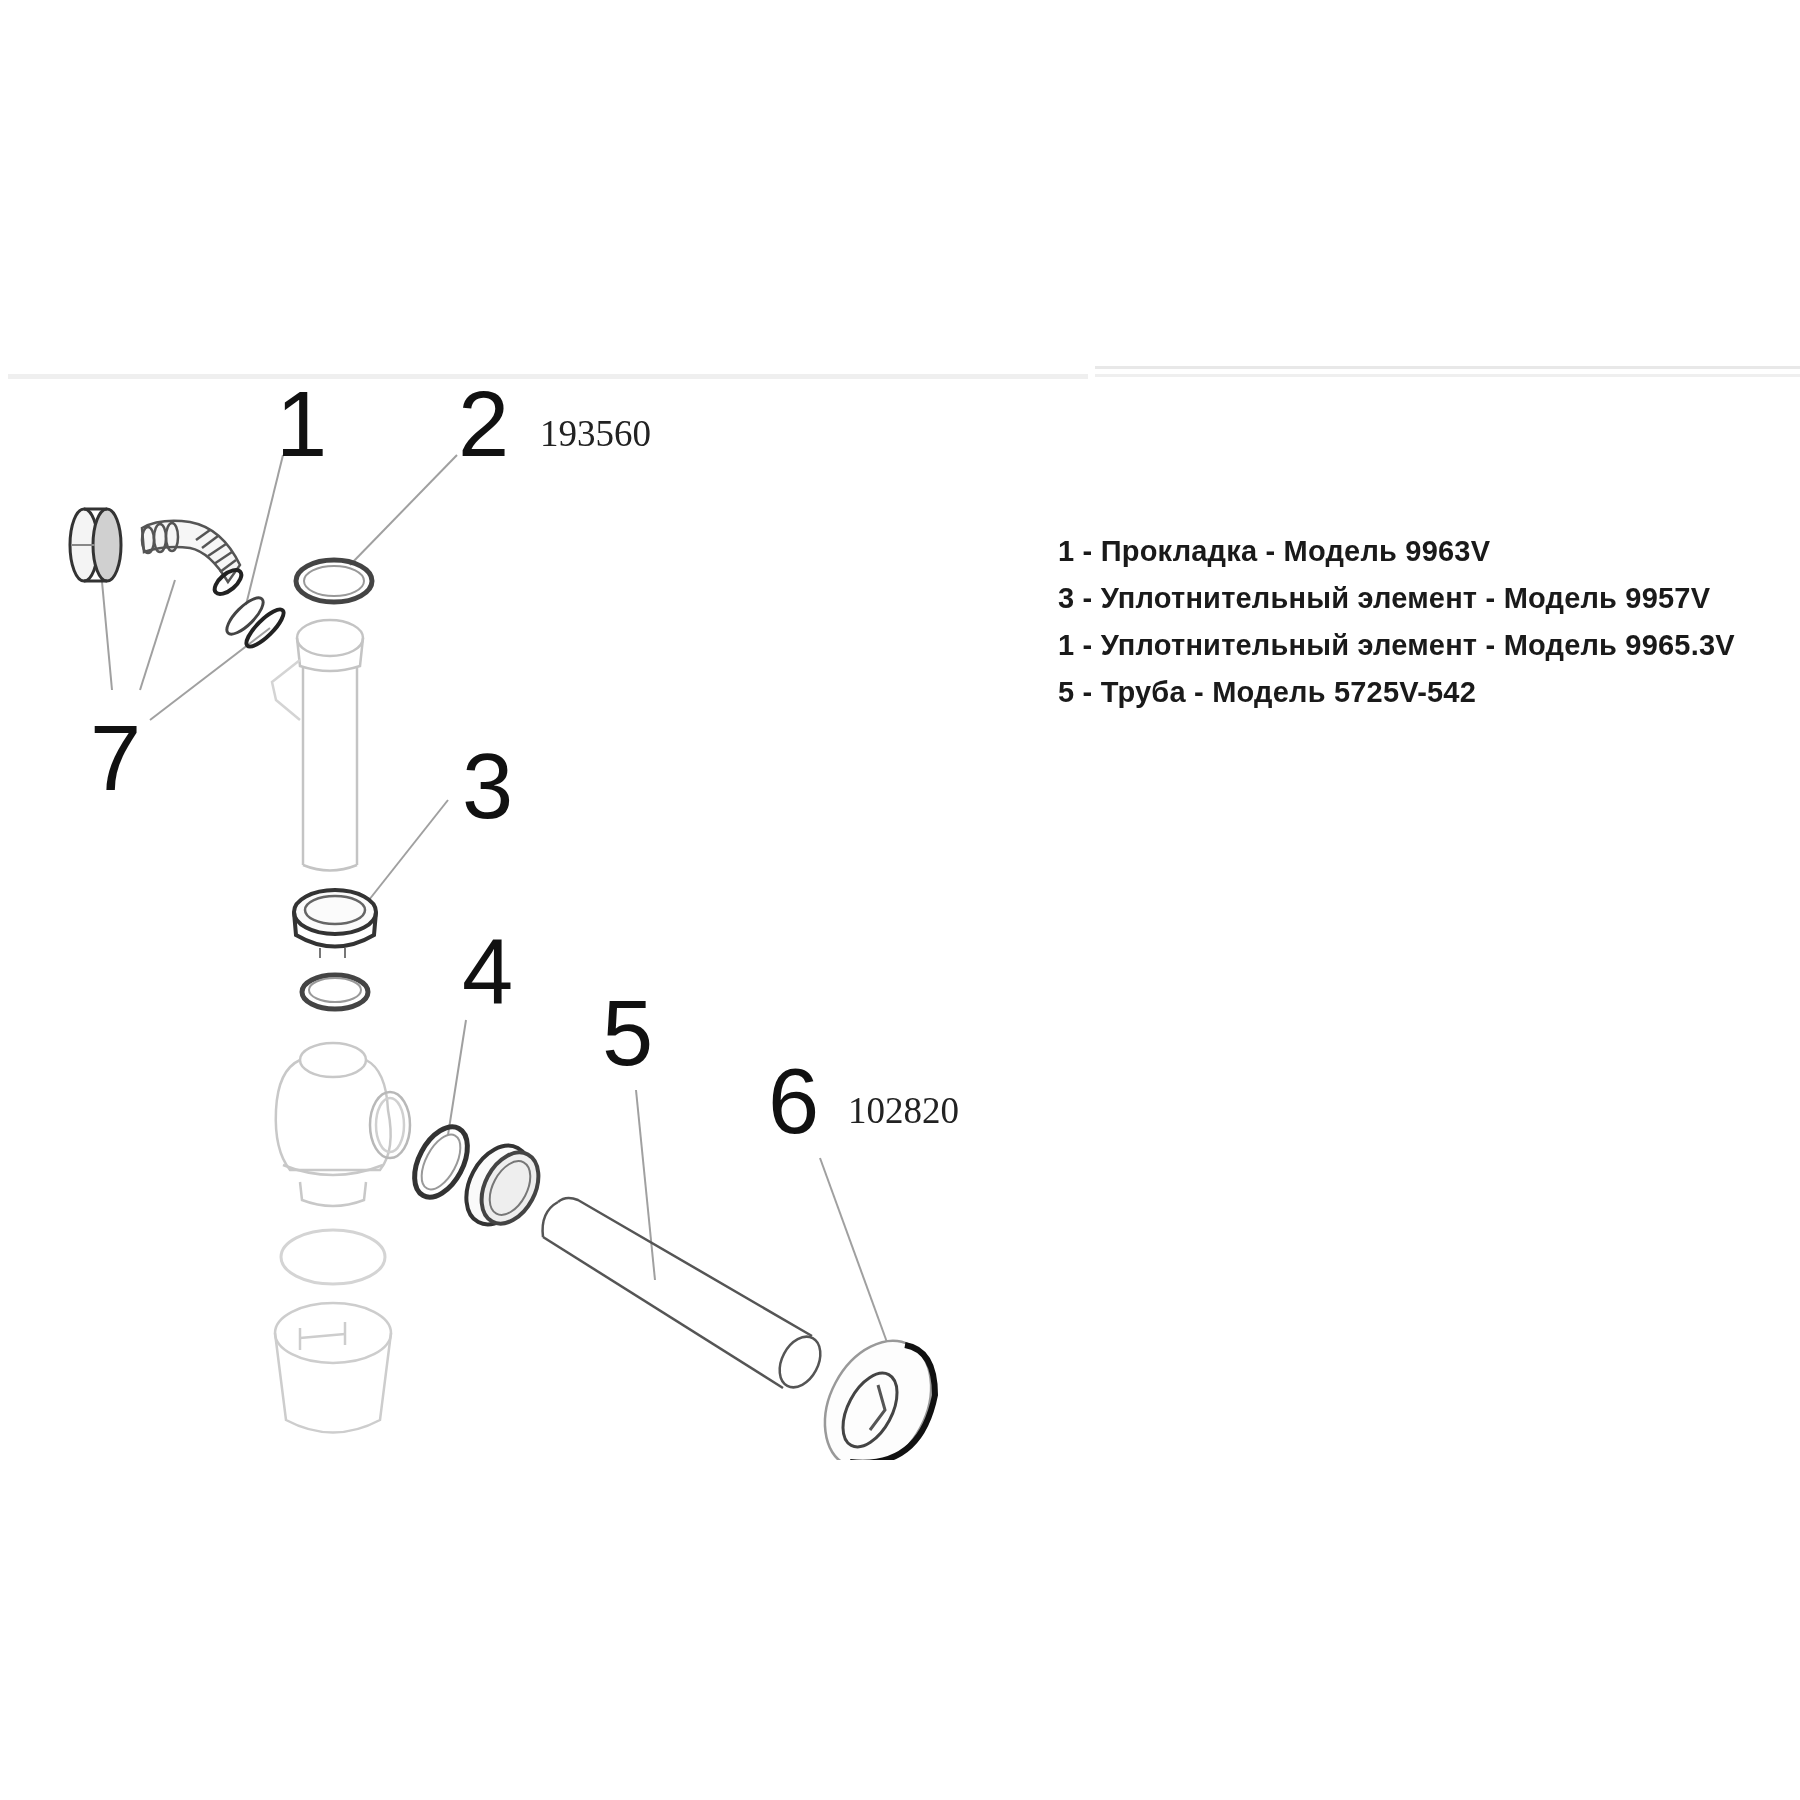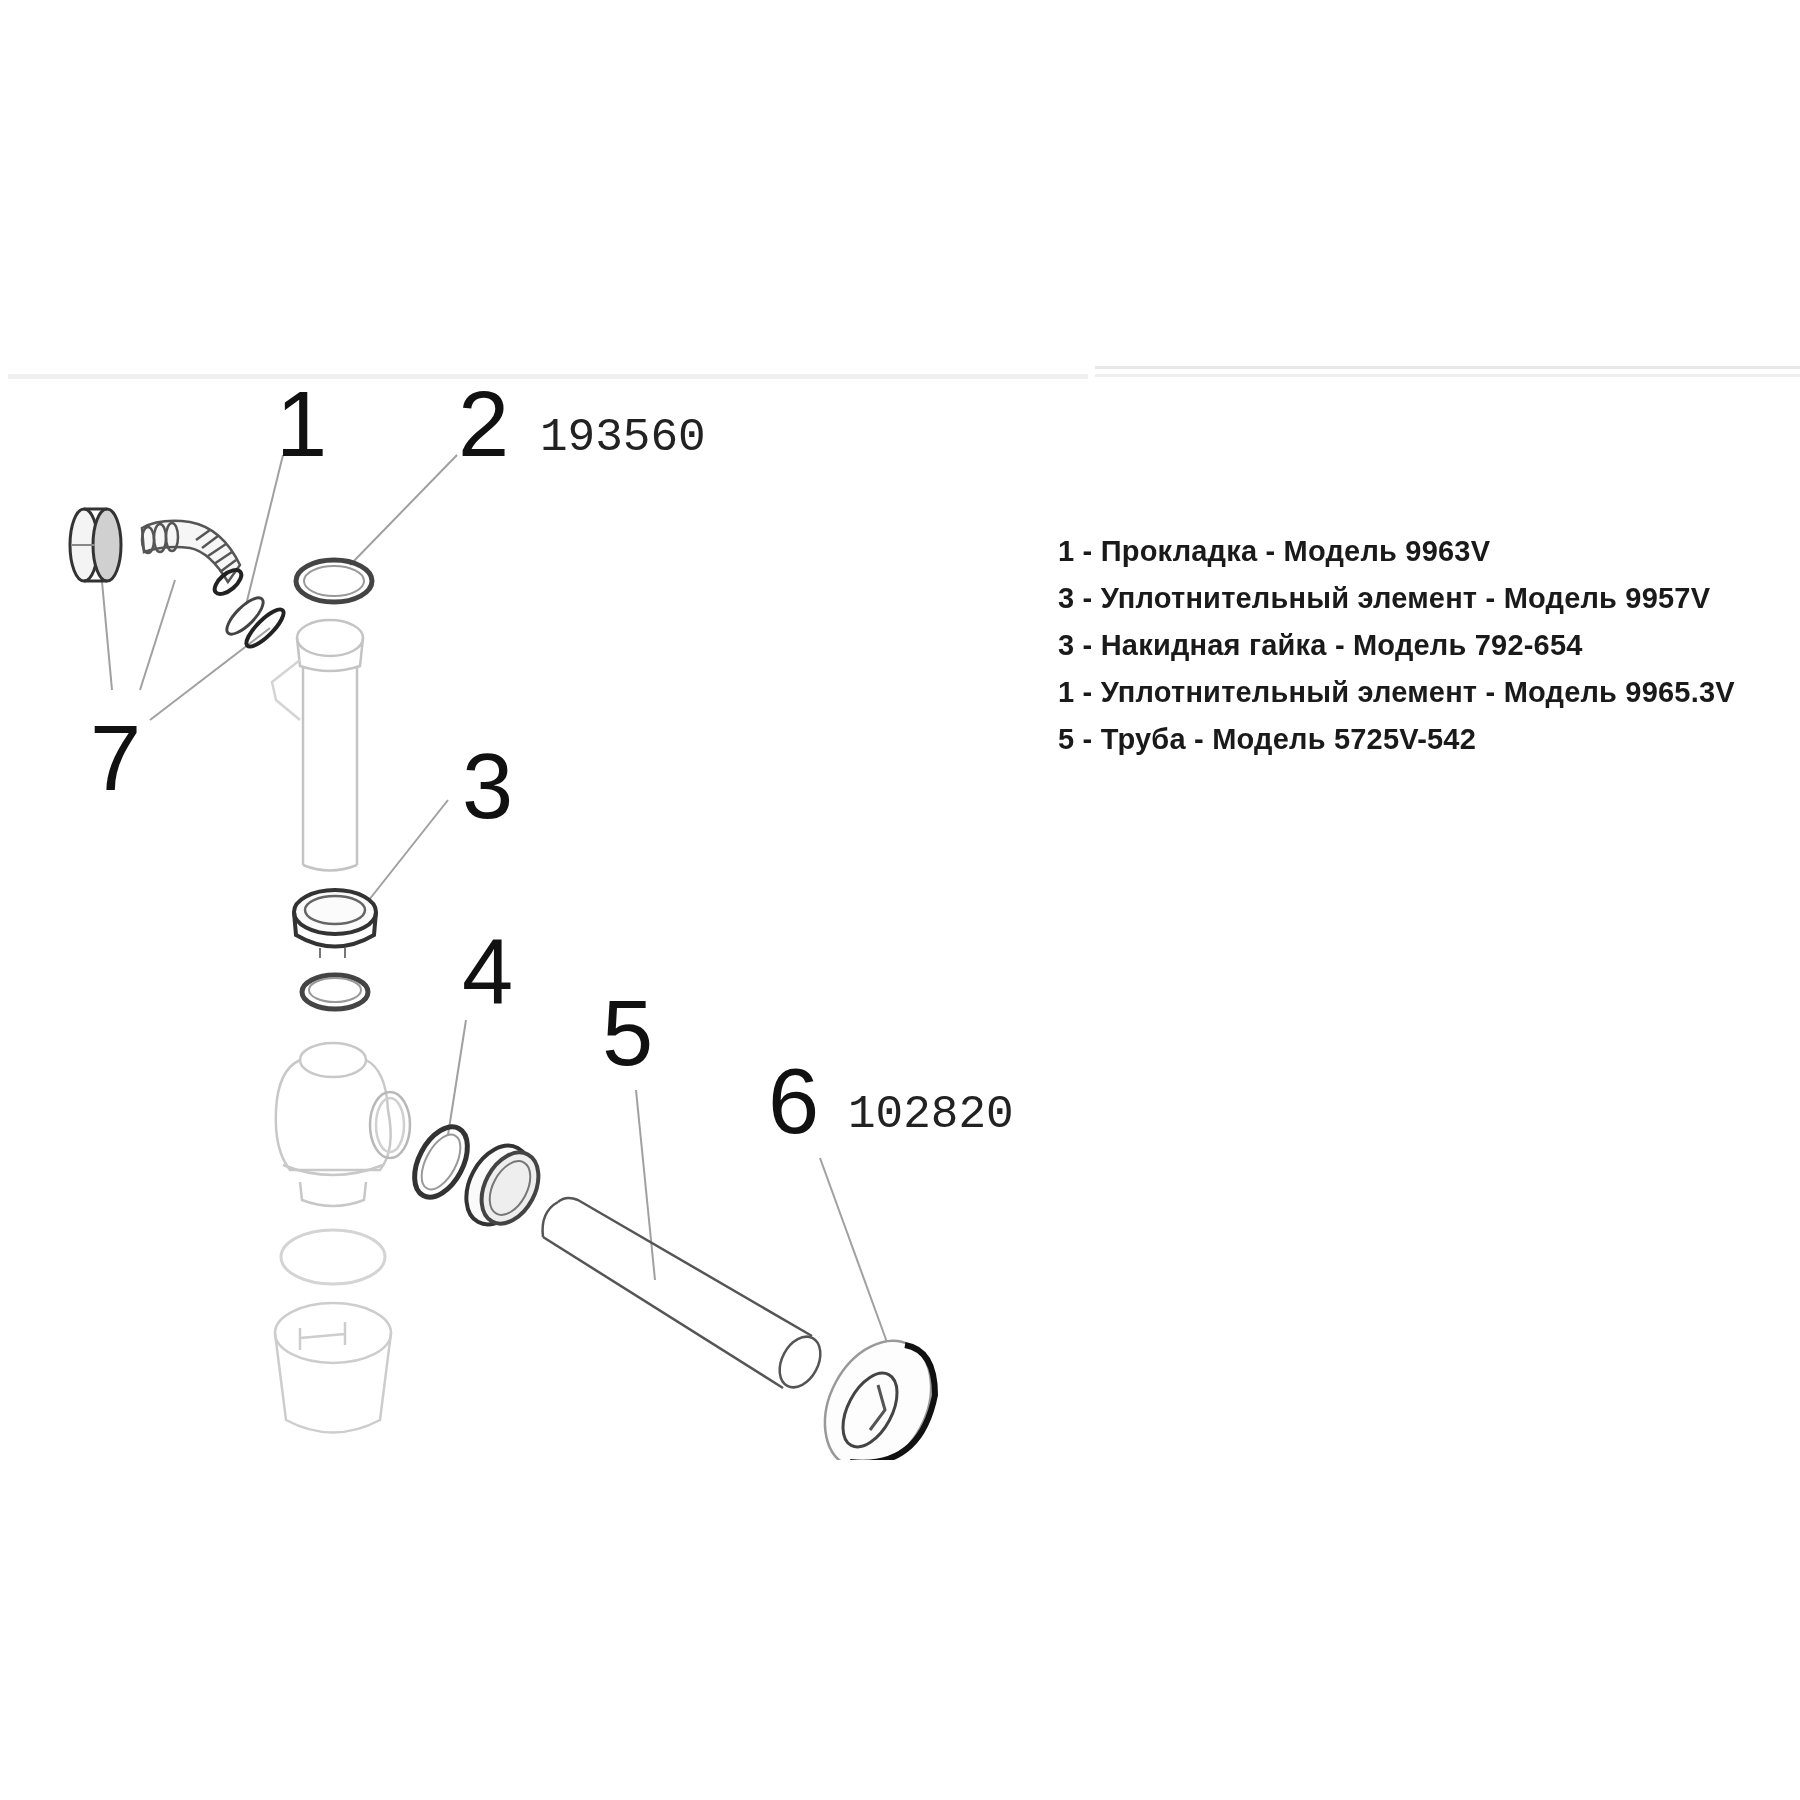--- a/index.html
+++ b/index.html
@@ -4,21 +4,21 @@
 <style>
   html, body { margin:0; padding:0; background:#ffffff; }
   body { width:1800px; height:1800px; position:relative; overflow:hidden;
          font-family:"Liberation Sans", "DejaVu Sans", sans-serif; }
   .topline { position:absolute; top:374px; left:8px; width:1080px; height:5px; background:#efefef; }
   .topline2 { position:absolute; top:366px; left:1095px; width:705px; height:3px; background:#e8e8e8; }
   .topline3 { position:absolute; top:374px; left:1095px; width:705px; height:3px; background:#efefef; }
   .diagram { position:absolute; left:0; top:0; width:1800px; height:1800px; }
   .num { position:absolute; font-family:"Liberation Sans", sans-serif; font-size:92px;
          color:#111; line-height:1; font-weight:400; }
-  .code { position:absolute; font-family:Liberation Mono, monospace; font-size:46px;
+  .code { position:absolute; font-family:Liberation Serif, serif; font-size:37px;
           color:#222; line-height:1; }
   .legend { position:absolute; left:1058px; top:528px; }
   .legend-row { font-family:"Liberation Sans", sans-serif; font-weight:700; font-size:29px;
                 color:#1a1a1a; height:47px; line-height:47px; white-space:nowrap; letter-spacing:0.2px; }
 </style>
 </head>
 <body>
 
 <div class="topline"></div>
 <div class="topline2"></div>
@@ -142,16 +142,15 @@
 <div class="num" style="left:462px;top:740px;">3</div>
 <div class="num" style="left:462px;top:925px;">4</div>
 <div class="num" style="left:602px;top:987px;">5</div>
 <div class="num" style="left:768px;top:1055px;">6</div>
 <div class="code" style="left:848px;top:1092px;">102820</div>
 <div class="num" style="left:90px;top:712px;">7</div>
 
 <div class="legend">
   <div class="legend-row">1 - Прокладка - Модель 9963V</div>
   <div class="legend-row">3 - Уплотнительный элемент - Модель 9957V</div>
-  <div class="legend-row">3 - Накидная гайка - Модель 792-654</div>
   <div class="legend-row">1 - Уплотнительный элемент - Модель 9965.3V</div>
   <div class="legend-row">5 - Труба - Модель 5725V-542</div>
 </div>
 
 </body></html>

